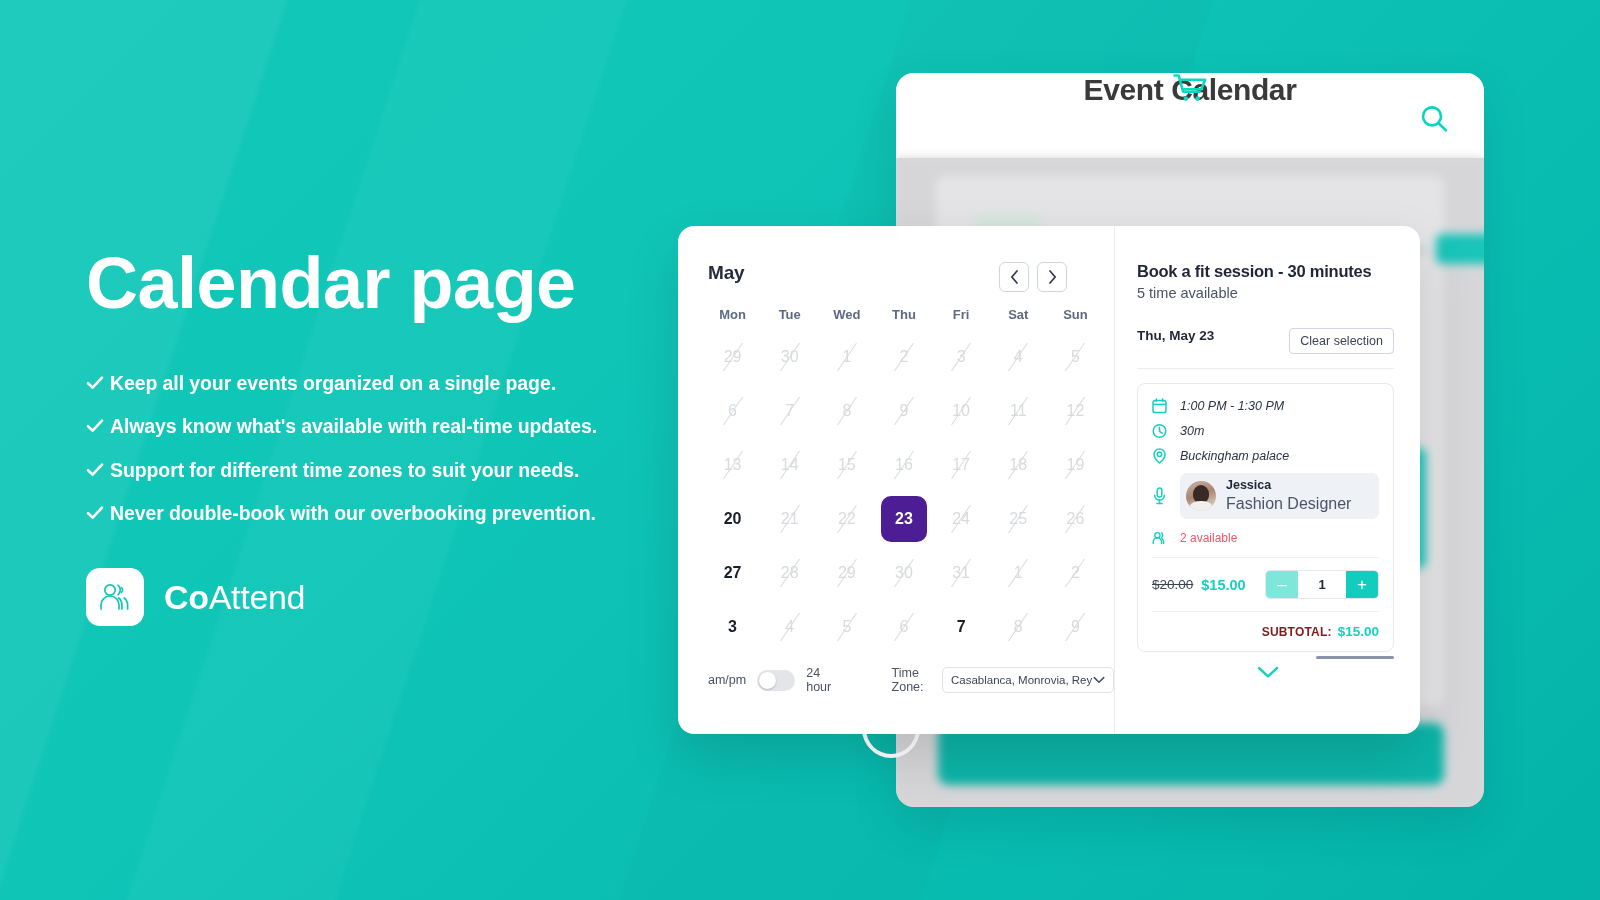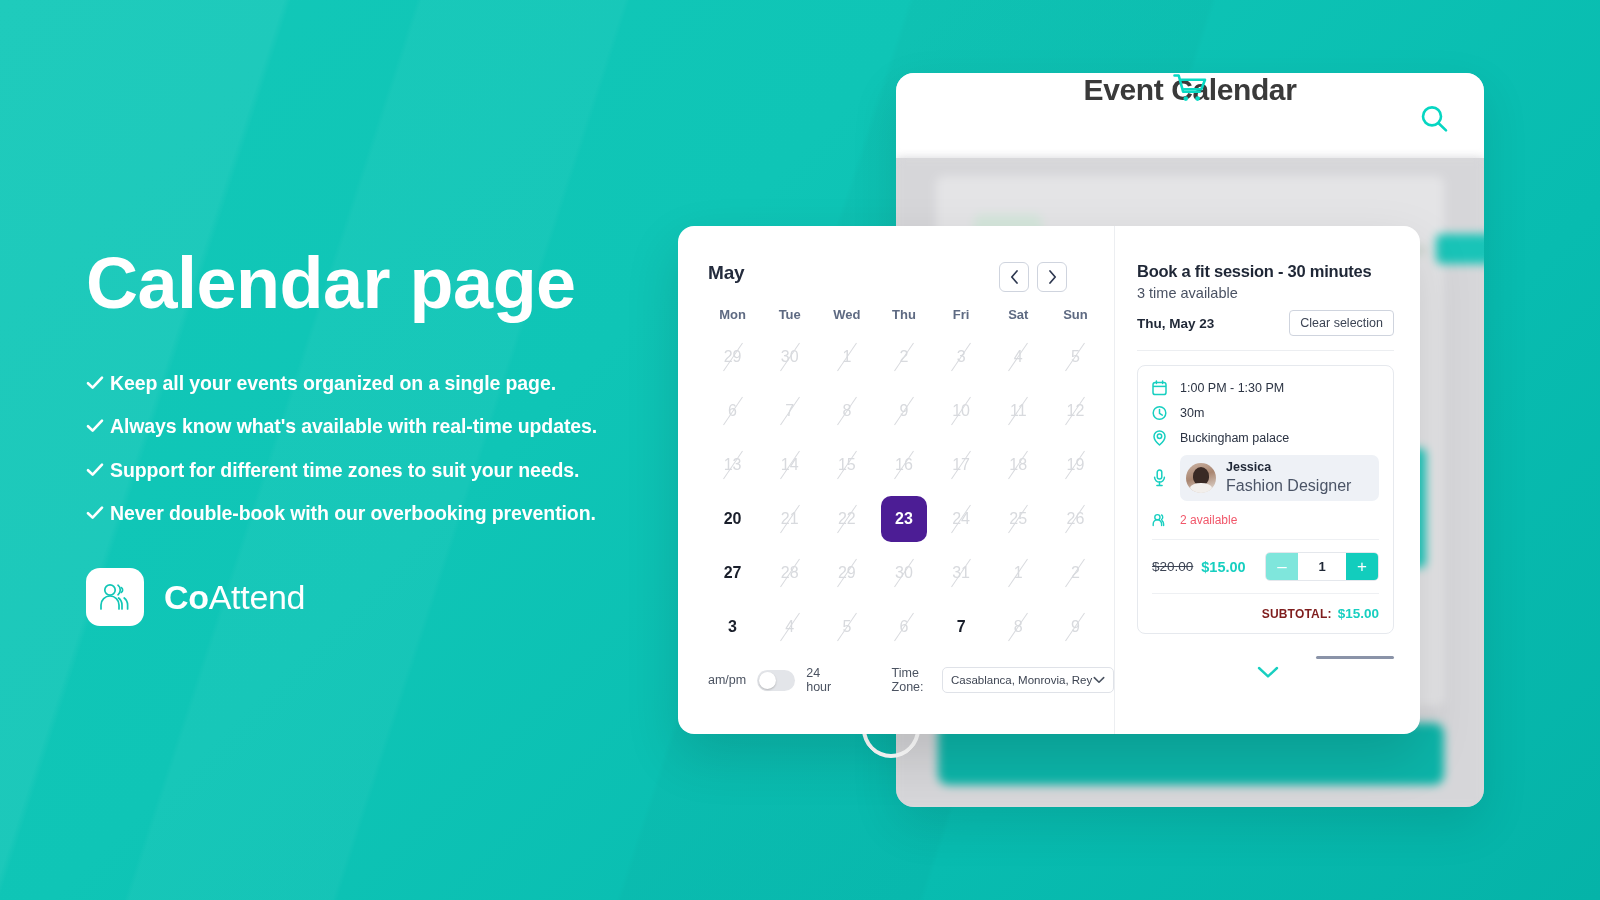--- a/index.html
+++ b/index.html
@@ -357,22 +357,21 @@
     color: #1f2736;
     letter-spacing: -0.25px;
   }
   .detail-sub {
     font-size: 14.5px;
     color: #4a5263;
     margin-top: 4px;
   }
   .detail-daterow {
     display: flex;
-    align-items: center;
-    margin-top: 9px;
+    margin-top: 27px;
     padding-bottom: 14px;
     border-bottom: 1px solid #eceef1;
   }
   .detail-date {
     font-size: 13.5px;
     font-weight: 700;
     color: #1f2736;
   }
   .clear-btn {
     margin-left: auto;
@@ -391,21 +390,21 @@
     border-radius: 8px;
     padding: 14px 14px 12px 14px;
   }
   .slot-row {
     display: flex;
     align-items: center;
     gap: 10px;
     margin-bottom: 9px;
   }
   .slot-icon { flex: 0 0 18px; color: #17cfc0; display: flex; align-items: center; }
-  .slot-text { font-size: 12.5px; color: #2b3343; }
+  .slot-text { font-size: 12.5px; color: #2b3343; font-style: italic; }
 
   .speaker-row { display: flex; align-items: center; gap: 10px; margin-top: 2px; }
   .speaker-chip {
     flex: 1;
     background: #eef1f6;
     border-radius: 7px;
     display: flex;
     align-items: center;
     gap: 10px;
     padding: 5px 10px 5px 6px;
@@ -773,21 +772,21 @@
           </svg>
       </div>
       <div class="nav-btn">
         <svg width="9" height="14" viewBox="0 0 9 14">
             <path d="M2 1 L7.2 7 L2 13" fill="none" stroke="currentColor" stroke-width="1.7" stroke-linecap="round" stroke-linejoin="round"></path>
           </svg>
       </div>
     </div>
 
     <div class="detail-title">Book a fit session - 30 minutes</div>
-    <div class="detail-sub">3 time available</div>
+    <div class="detail-sub">5 time available</div>
 
     <div class="detail-daterow">
       <span class="detail-date">Thu, May 23</span>
       <button class="clear-btn">Clear selection</button>
     </div>
 
     <div class="slot-card">
       <div class="slot-row">
         <span class="slot-icon">
           <svg width="15" height="16" viewBox="0 0 15 16">

